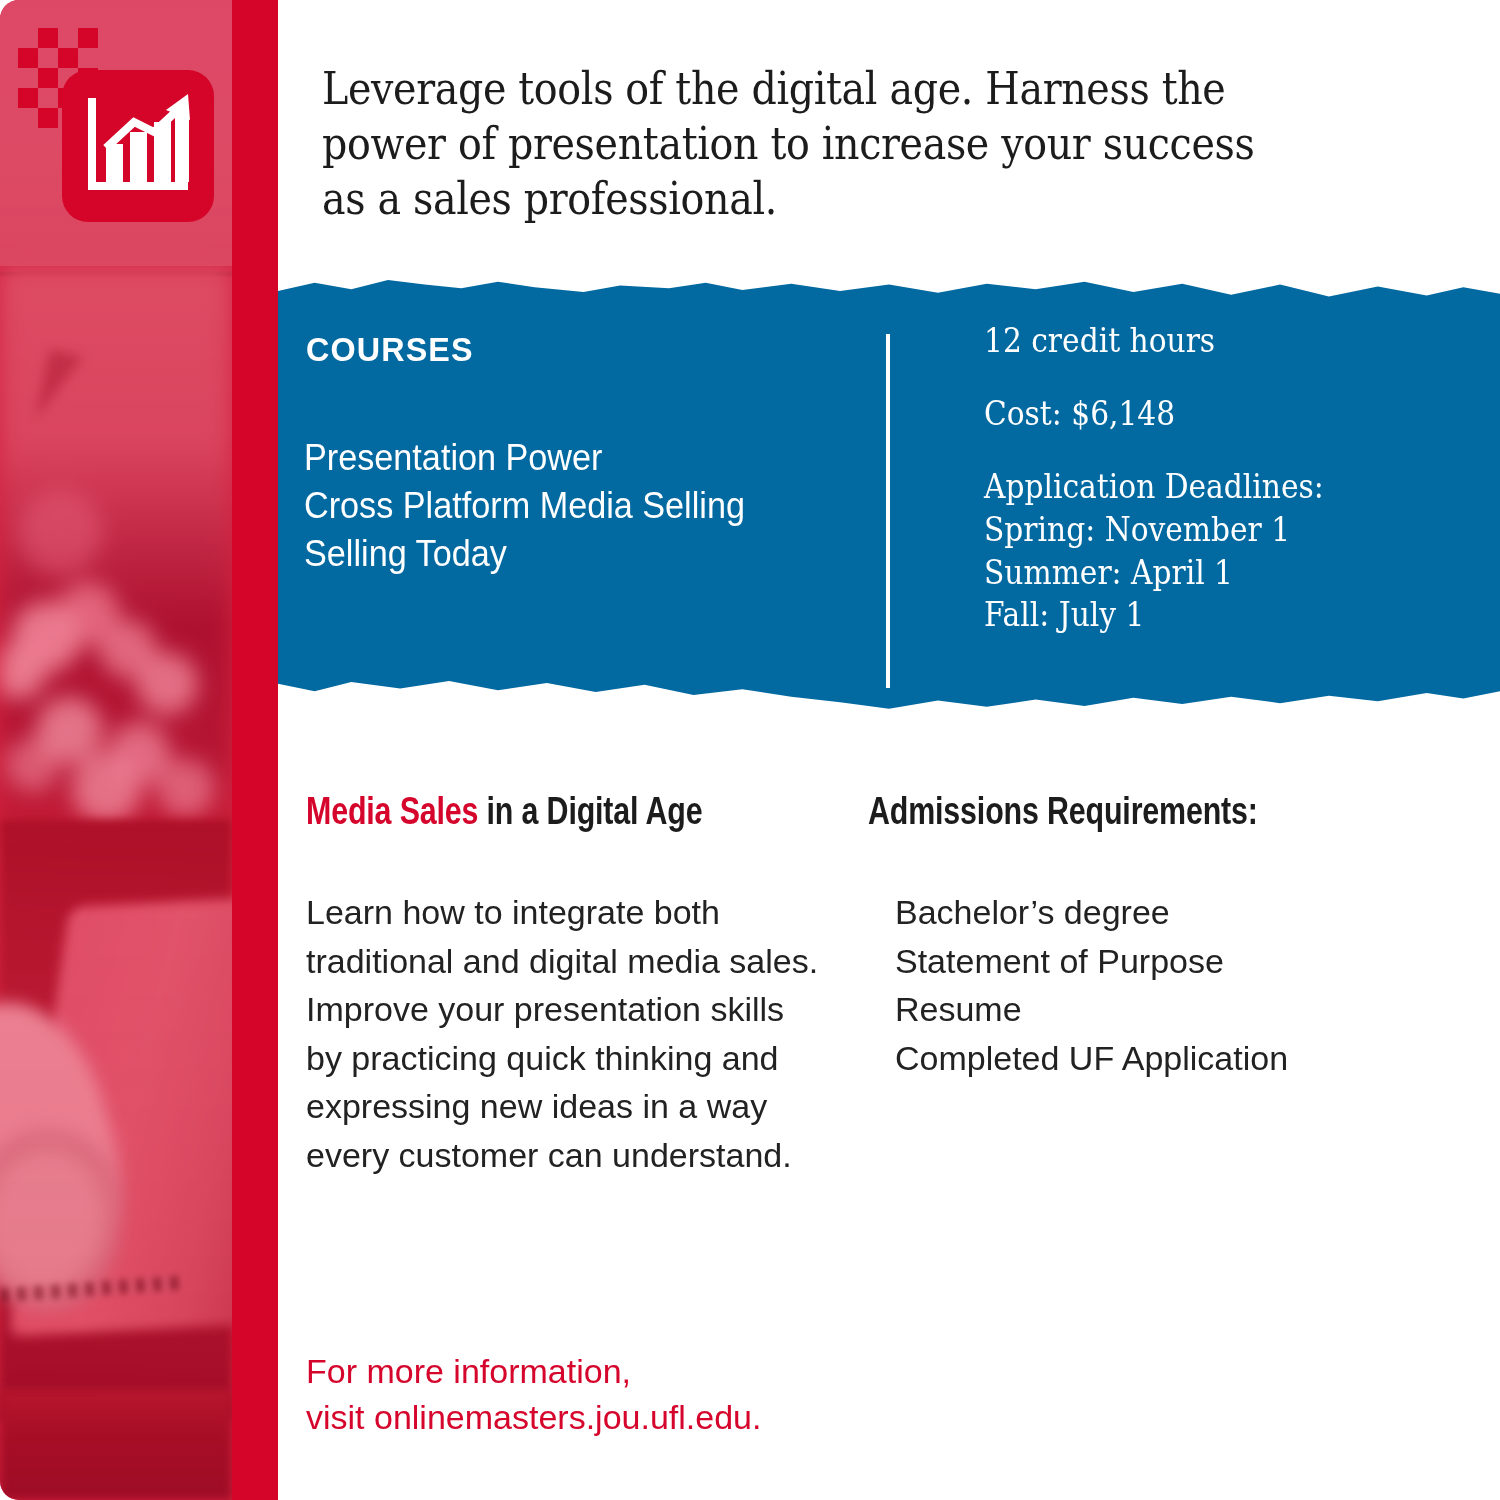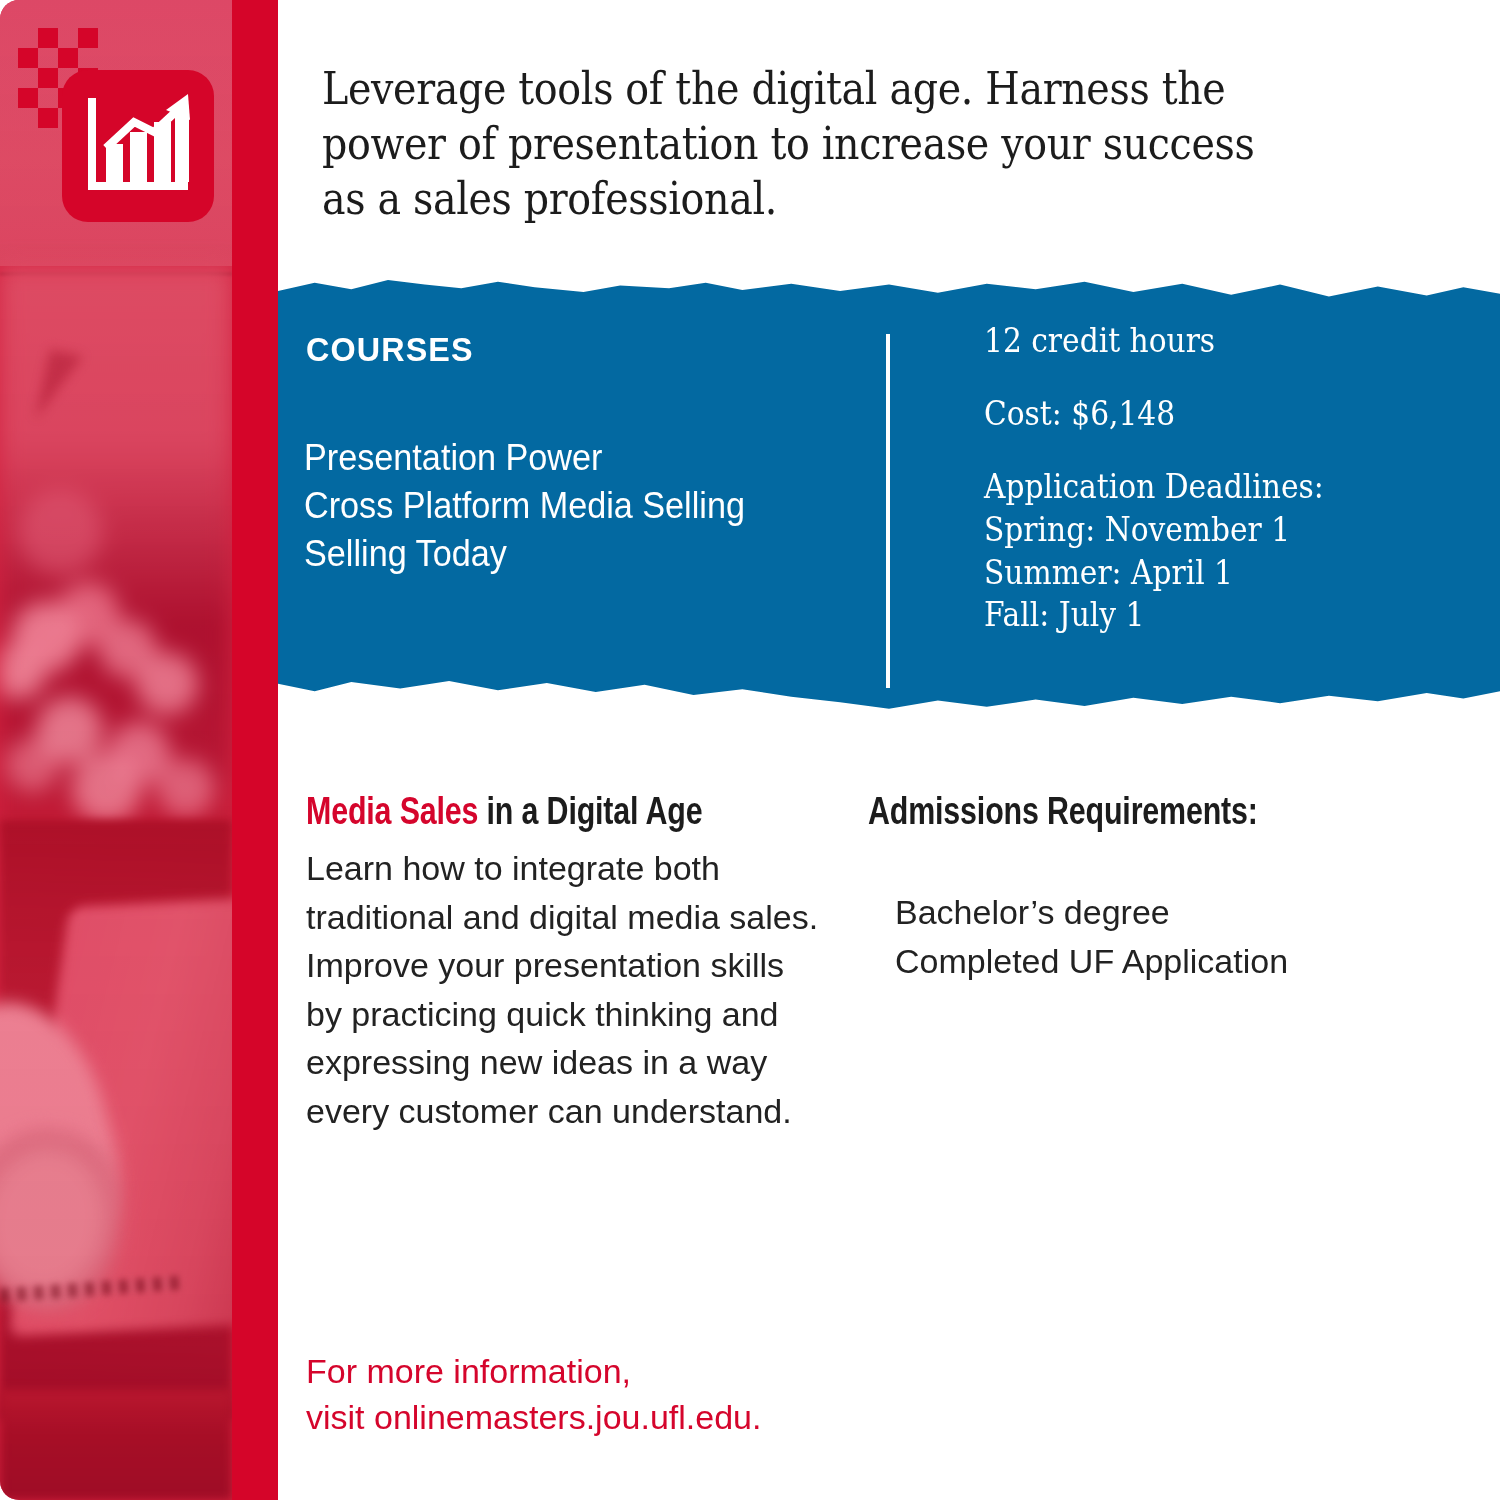--- a/index.html
+++ b/index.html
@@ -242,21 +242,21 @@
     transform: scaleX(0.80);
     transform-origin: left top;
     white-space: nowrap;
   }
   #title-left { left: 306px; top: 790px; }
   #title-right { left: 868px; top: 790px; }
   .accent { color: #d5052c; }
 
   .body-left {
     position: absolute;
-    left: 306px; top: 844px;
+    left: 306px; top: 888px;
     width: 520px;
     font-size: 34px;
     line-height: 1.43;
     color: #222222;
   }
   .body-right {
     position: absolute;
     left: 866px; top: 888px;
     width: 560px;
     font-size: 34px;
@@ -354,20 +354,22 @@
   <div class="sec-title" id="title-left">
     <span class="accent">Media Sales</span><span> in a Digital Age</span>
   </div>
 
   <div class="sec-title" id="title-right">Admissions Requirements:</div>
 
   <div class="body-left">Learn how to integrate both traditional and digital media sales. Improve your presentation skills by practicing quick thinking and expressing new ideas in a way every customer can understand.</div>
 
   <div class="body-right">
     <div>Bachelor’s degree</div>
+    <div>Statement of Purpose</div>
+    <div>Resume</div>
     <div>Completed UF Application</div>
   </div>
 
   <div class="footer-note">
     <div class="nowrap">For more information,</div>
     <div class="nowrap">visit onlinemasters.jou.ufl.edu.</div>
   </div>
 
 </div>
 

